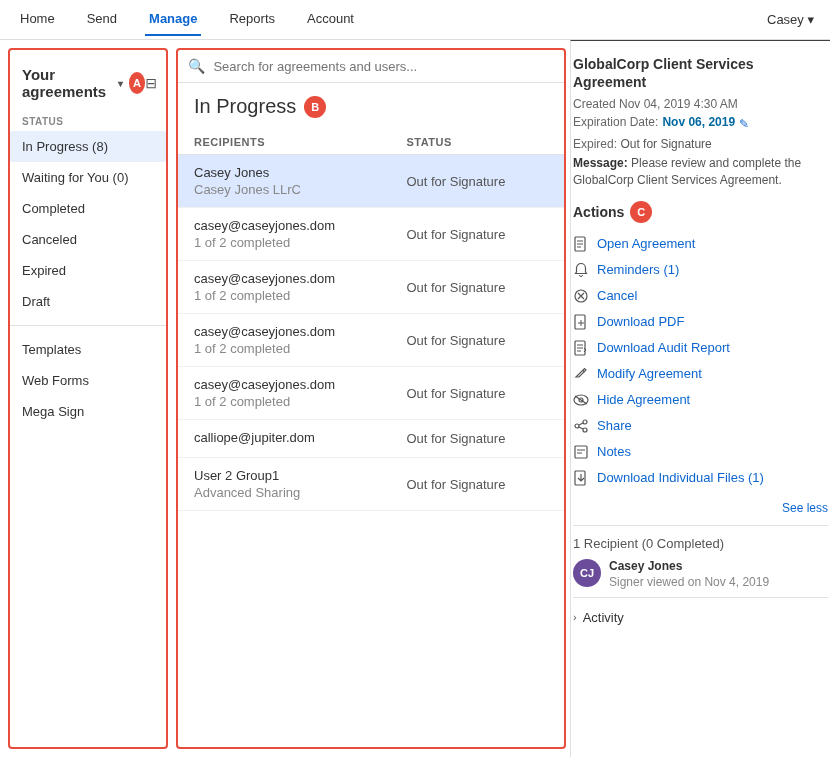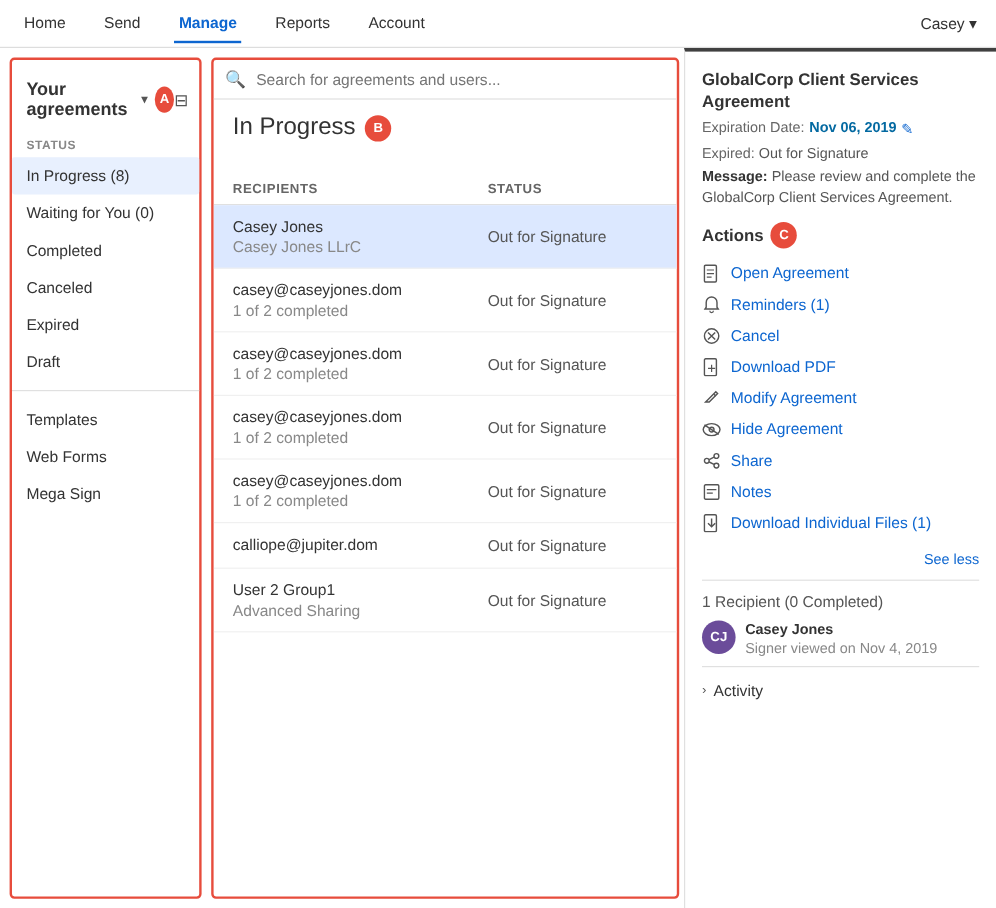--- a/index.html
+++ b/index.html
@@ -32,37 +32,37 @@
     .sidebar-divider { height: 1px; background: #e0e0e0; margin: 8px 0; }
 
     
     .center-panel { flex: 1; border: 2px solid #e74c3c; border-radius: 4px; margin: 8px 4px 8px 0; background: #fff; display: flex; flex-direction: column; overflow: hidden; }
 
     .search-bar { display: flex; align-items: center; padding: 8px 10px; border-bottom: 1px solid #e0e0e0; gap: 8px; }
     .search-icon { color: #888; font-size: 14px; }
     .search-input { border: none; outline: none; flex: 1; font-size: 13px; color: #555; background: transparent; }
 
     .table-header-area { padding: 12px 16px 4px; }
-    .table-title { font-size: 20px; font-weight: 400; color: #333; margin-bottom: 24px; display: flex; align-items: center; gap: 8px; }
+    .table-title { font-size: 20px; font-weight: 400; color: #333; margin-bottom: 8px; display: flex; align-items: center; gap: 8px; }
 
     .recipients-table { flex: 1; overflow-y: auto; }
     .table-col-headers { display: flex; padding: 6px 16px; border-bottom: 1px solid #e0e0e0; justify-content: space-between; }
     .col-header { font-size: 11px; font-weight: 700; color: #666; text-transform: uppercase; letter-spacing: 0.5px; }
     .col-recipients { flex: 1.5; }
     .col-status { flex: 1; }
 
     .table-row { display: flex; align-items: center; padding: 10px 16px; border-bottom: 1px solid #f0f0f0; cursor: pointer; }
     .table-row.selected { background: #dce8ff; }
     .recipient-info { flex: 1.5; }
     .recipient-name { font-size: 13px; color: #333; }
     .recipient-sub { font-size: 13px; color: #888; margin-top: 2px; }
     .row-status { flex: 1; font-size: 13px; color: #555; }
 
     
-    .right-panel { width: 260px; border-top: 3px solid #404040; border-left: 1px solid #e0e0e0; padding: 14px 14px; background: #fff; overflow-y: auto; flex-shrink: 0; }
+    .right-panel { width: 260px; border-top: 1px solid #404040; border-left: 1px solid #e0e0e0; padding: 14px 2px; background: #fff; overflow-y: auto; flex-shrink: 0; }
     .agreement-title { font-size: 14px; font-weight: 700; color: #333; margin-bottom: 6px; line-height: 1.3; }
     .agreement-meta { font-size: 12px; color: #666; margin-bottom: 4px; }
     .expiration-row { display: flex; align-items: center; gap: 4px; margin-bottom: 4px; }
     .edit-icon { color: #0d66d0; cursor: pointer; font-size: 12px; }
     .message-block { font-size: 12px; color: #555; margin-bottom: 12px; line-height: 1.4; }
 
     .actions-section { margin-bottom: 10px; }
     .actions-title { font-size: 14px; font-weight: 700; color: #333; margin-bottom: 8px; display: flex; align-items: center; gap: 6px; }
 
     .action-item { display: flex; align-items: center; gap: 8px; padding: 5px 0; cursor: pointer; font-size: 13px; color: #0d66d0; }
@@ -203,20 +203,21 @@
           <div class="recipient-name">User 2 Group1</div>
           <div class="recipient-sub">Advanced Sharing</div>
         </div>
         <div class="row-status">Out for Signature</div>
       </div>
     </div>
   </div>
 
   <div class="right-panel">
     <div class="agreement-title">GlobalCorp Client Services Agreement</div>
+    <div class="agreement-meta">Created Nov 04, 2019 4:30 AM</div>
 
     <div class="expiration-row">
       <span class="agreement-meta">Expiration Date:</span>
       <span class="agreement-meta" style="font-weight:600;color:#0369a1;">Nov 06, 2019</span>
       <span class="edit-icon">✎</span>
     </div>
 
     <div class="agreement-meta">
       <span>Expired:</span>
       <span style="color:#555;">Out for Signature</span>
@@ -266,20 +267,30 @@
       <div class="action-item">
         <span class="action-icon">
           <svg width="14" height="16" viewBox="0 0 14 16" fill="none">
               <rect x="1" y="1" width="10" height="14" rx="1" stroke="#555" stroke-width="1.2" fill="none"></rect>
               <path d="M4 9h6M7 6v6" stroke="#555" stroke-width="1"></path>
             </svg>
         </span>
         <span>Download PDF</span>
       </div>
 
+      <div class="action-item">
+        <span class="action-icon">
+          <svg width="14" height="16" viewBox="0 0 14 16" fill="none">
+              <rect x="1" y="1" width="10" height="14" rx="1" stroke="#555" stroke-width="1.2" fill="none"></rect>
+              <path d="M3 5h6M3 8h6M3 11h4" stroke="#555" stroke-width="1"></path>
+              <path d="M10 8l2 2-2 2" stroke="#555" stroke-width="1"></path>
+            </svg>
+        </span>
+        <span>Download Audit Report</span>
+      </div>
 
       <div class="action-item">
         <span class="action-icon">
           <svg width="14" height="14" viewBox="0 0 14 14" fill="none">
               <path d="M2 10l1.5-1.5 7-7 1.5 1.5-7 7L2 10z" stroke="#555" stroke-width="1.2" fill="none"></path>
               <path d="M9 3.5l1.5 1.5" stroke="#555" stroke-width="1.2"></path>
             </svg>
         </span>
         <span>Modify Agreement</span>
       </div>

